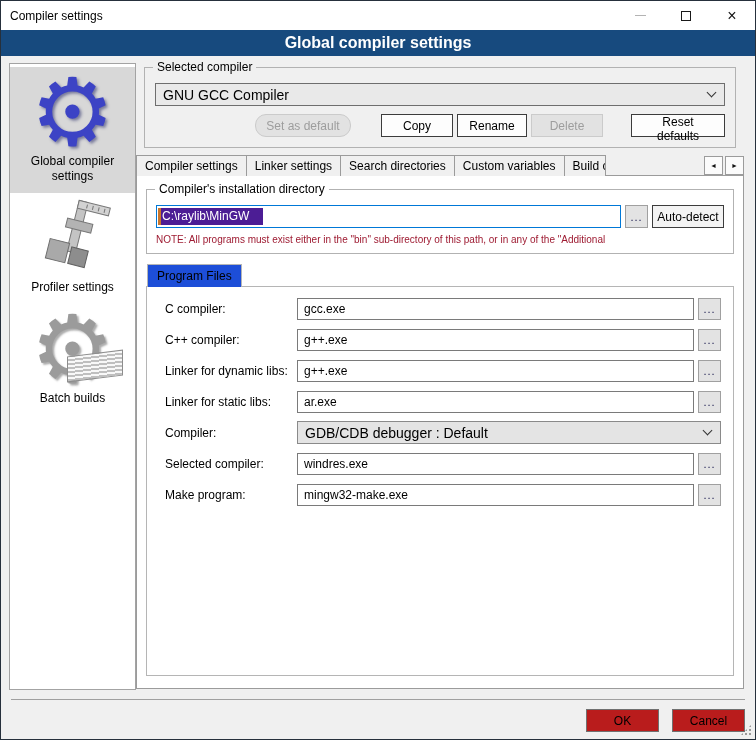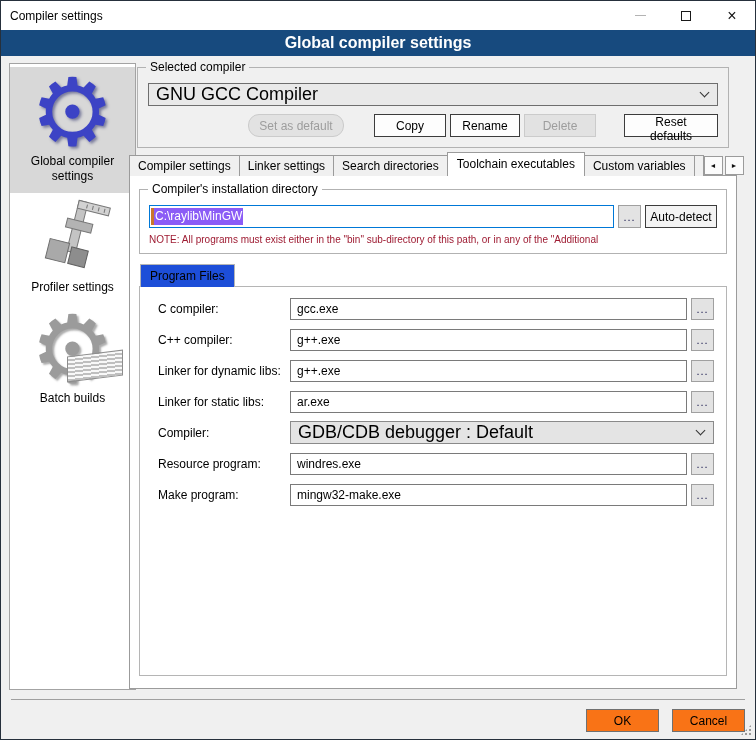--- a/index.html
+++ b/index.html
@@ -24,29 +24,29 @@
   .icon-wrap { height:82px; display:flex; align-items:center; justify-content:center; position:relative; }
   .gear { font-size:94px; line-height:80px; }
   .gear.blue { color:#3c43c5; text-shadow:2px 2px 3px rgba(25,30,95,.5); }
   .gear.gray { color:#9b9b9b; text-shadow:2px 2px 2px rgba(70,70,70,.45); }
   .stack { position:absolute; width:56px; height:26px; right:10px; bottom:12px;
            background:repeating-linear-gradient(180deg,#f8f8f8 0 2px,#bfbfbf 2px 4px);
            border:1px solid #8d8d8d; transform:skewY(-7deg); }
   .side-label { font-size:12px; line-height:15px; color:#000; }
 
   
-  .main { position:absolute; left:128px; top:56px; width:608px; }
+  .main { position:absolute; left:135px; top:56px; width:608px; }
 
   .groupbox { position:relative; border:1px solid #b2b2b2; }
   .legend { position:absolute; top:-8px; left:8px; font-size:12px; padding:0 4px; color:#000; white-space:nowrap; }
   .lg-gray { background:#f0f0f0; }
   .lg-white { background:#fff; }
 
   .selcomp { margin:10px 8px 0 8px; padding:15px 10px 10px; }
-  .combo { height:23px; border:1px solid #6e6e6e; background:#e9e9e9; display:flex; align-items:center; padding:0 9px 0 7px; font-size:18px; }
+  .combo { height:23px; border:1px solid #6e6e6e; background:#e9e9e9; display:flex; align-items:center; padding:0 9px 0 7px; font-size:14px; }
   .chevron { width:7px; height:7px; border-right:1px solid #333; border-bottom:1px solid #333; transform:rotate(45deg); margin-left:auto; margin-top:-4px; }
 
   .btn { font-size:12px; height:23px; border:1px solid #3c3c3c; background:#fdfdfd; padding:0 10px; color:#000; }
   .btn.disabled { background:#e2e2e2; border-color:#cbcbcb; color:#9d9d9d; }
   .btn-row { display:flex; margin-top:8px; justify-content:flex-end; gap:4px; }
   .w-setdef { width:96px; margin-right:26px;border-radius:11px; }
   .w-copy { width:72px; }
   .w-rename { width:70px; }
   .w-delete { width:72px; margin-right:24px; }
   .w-reset { width:94px; }
@@ -59,40 +59,40 @@
   .tab.clipped { width:42px; overflow:hidden; padding-right:0; }
   .tab-arrows { margin-left:auto; display:flex; gap:2px; margin-bottom:1px; }
   .arrowbtn { width:19px; height:19px; border:1px solid #9b9b9b; background:#fbfbfb; font-size:7px; color:#111; display:flex; align-items:center; justify-content:center; padding:0; }
 
   .tabpage { border:1px solid #9b9b9b; background:#fff; margin-top:-1px; height:514px; position:relative; z-index:1; }
 
   .instdir { margin:13px 9px 0; padding:15px 9px 8px; background:#fff; }
   .path-row { display:flex; gap:4px; height:23px; }
   .path-input { flex:1; border:1px solid #0078d7; background:#fff; display:flex; align-items:center; padding:0 1px; font-size:12px; overflow:hidden; }
   .caret-indicator { width:3px; height:17px; background:#c9762c; flex:none; }
-  .sel-text { background:#8b5cf6; color:#fff; padding:1px 1px 2px 1px; white-space:nowrap; }
+  .sel-text { background:#4c1d95; color:#fff; padding:1px 14px 2px 1px; white-space:nowrap; }
   .browse { width:23px; flex:none; padding:0; background:#e3e3e3; border:1px solid #a0a0a0; font-size:11px; letter-spacing:1px; color:#14144a; }
   .autodetect { width:72px; flex:none; padding:0; background:#f3f3f3; }
   .note { margin-top:6px; font-size:10px; color:#9e1b32; white-space:nowrap; overflow:hidden; }
 
   
   .subtabs { display:flex; align-items:flex-end; margin:10px 0 0 10px; height:23px; position:relative; z-index:2; }
   .subtab { font-size:12px; height:21px; line-height:20px; padding:0 9px; background:#ececec; border:1px solid #b5b5b5; border-bottom:none; margin-left:-1px; }
   .subtab.active { background:#1d4ed8; height:23px; line-height:22px; margin-left:0; position:relative; z-index:3; }
   .subpanel { border:1px solid #b5b5b5; background:#fff; margin:-1px 9px 0 9px; height:390px; padding:10px 12px 0 18px; position:relative; z-index:1; }
 
   .frow { display:flex; align-items:center; height:23px; margin-bottom:8px; }
   .flabel { width:132px; font-size:12px; flex:none; }
   .finput { flex:1; height:22px; border:1px solid #7a7a7a; background:#fff; font-size:12px; display:flex; align-items:center; padding:0 6px; overflow:hidden; }
   .frow .browse { margin-left:4px; height:22px; }
   .combo.debugger { flex:1; height:23px; background:#e4e4e4; border:1px solid #8a8a8a; }
 
   
   .divider { position:absolute; left:10px; right:10px; top:698px; border-top:1px solid #a0a0a0; }
-  .btn.footer-btn { position:absolute; top:708px; width:73px; height:23px; background:#f97316; border:1px solid #707070; }
+  .btn.footer-btn { position:absolute; top:708px; width:73px; height:23px; background:#b91c1c; border:1px solid #707070; }
   .btn.ok { left:585px; }
   .btn.cancel { left:671px; }
   .resize-grip { position:absolute; right:3px; bottom:3px; width:12px; height:12px;
                  background-image:radial-gradient(#9a9a9a 1px, transparent 1.2px);
                  background-size:4px 4px; clip-path:polygon(100% 0, 100% 100%, 0 100%); }
 </style>
 </head>
 <body>
 
 <div class="window">
@@ -162,21 +162,20 @@
         <button class="btn w-rename">Rename</button>
         <button class="btn disabled w-delete">Delete</button>
         <button class="btn w-reset">Reset defaults</button>
       </div>
     </div>
 
     <div class="tabstrip">
       <div class="tab">Compiler settings</div>
       <div class="tab">Linker settings</div>
       <div class="tab">Search directories</div>
-      <div class="tab active">Toolchain executables</div>
       <div class="tab">Custom variables</div>
       <div class="tab clipped">Build options</div>
       <div class="tab-arrows">
         <button class="arrowbtn">
             <span>◄</span>
           </button>
         <button class="arrowbtn">
             <span>►</span>
           </button>
       </div>
@@ -231,21 +230,21 @@
           <button class="btn browse">...</button>
         </div>
         <div class="frow">
           <div class="flabel">Compiler:</div>
           <div class="combo debugger">
             <span>GDB/CDB debugger : Default</span>
             <span class="chevron"></span>
           </div>
         </div>
         <div class="frow">
-          <div class="flabel">Resource program:</div>
+          <div class="flabel">Selected compiler:</div>
           <div class="finput">
               <span>windres.exe</span>
             </div>
           <button class="btn browse">...</button>
         </div>
         <div class="frow">
           <div class="flabel">Make program:</div>
           <div class="finput">
               <span>mingw32-make.exe</span>
             </div>

